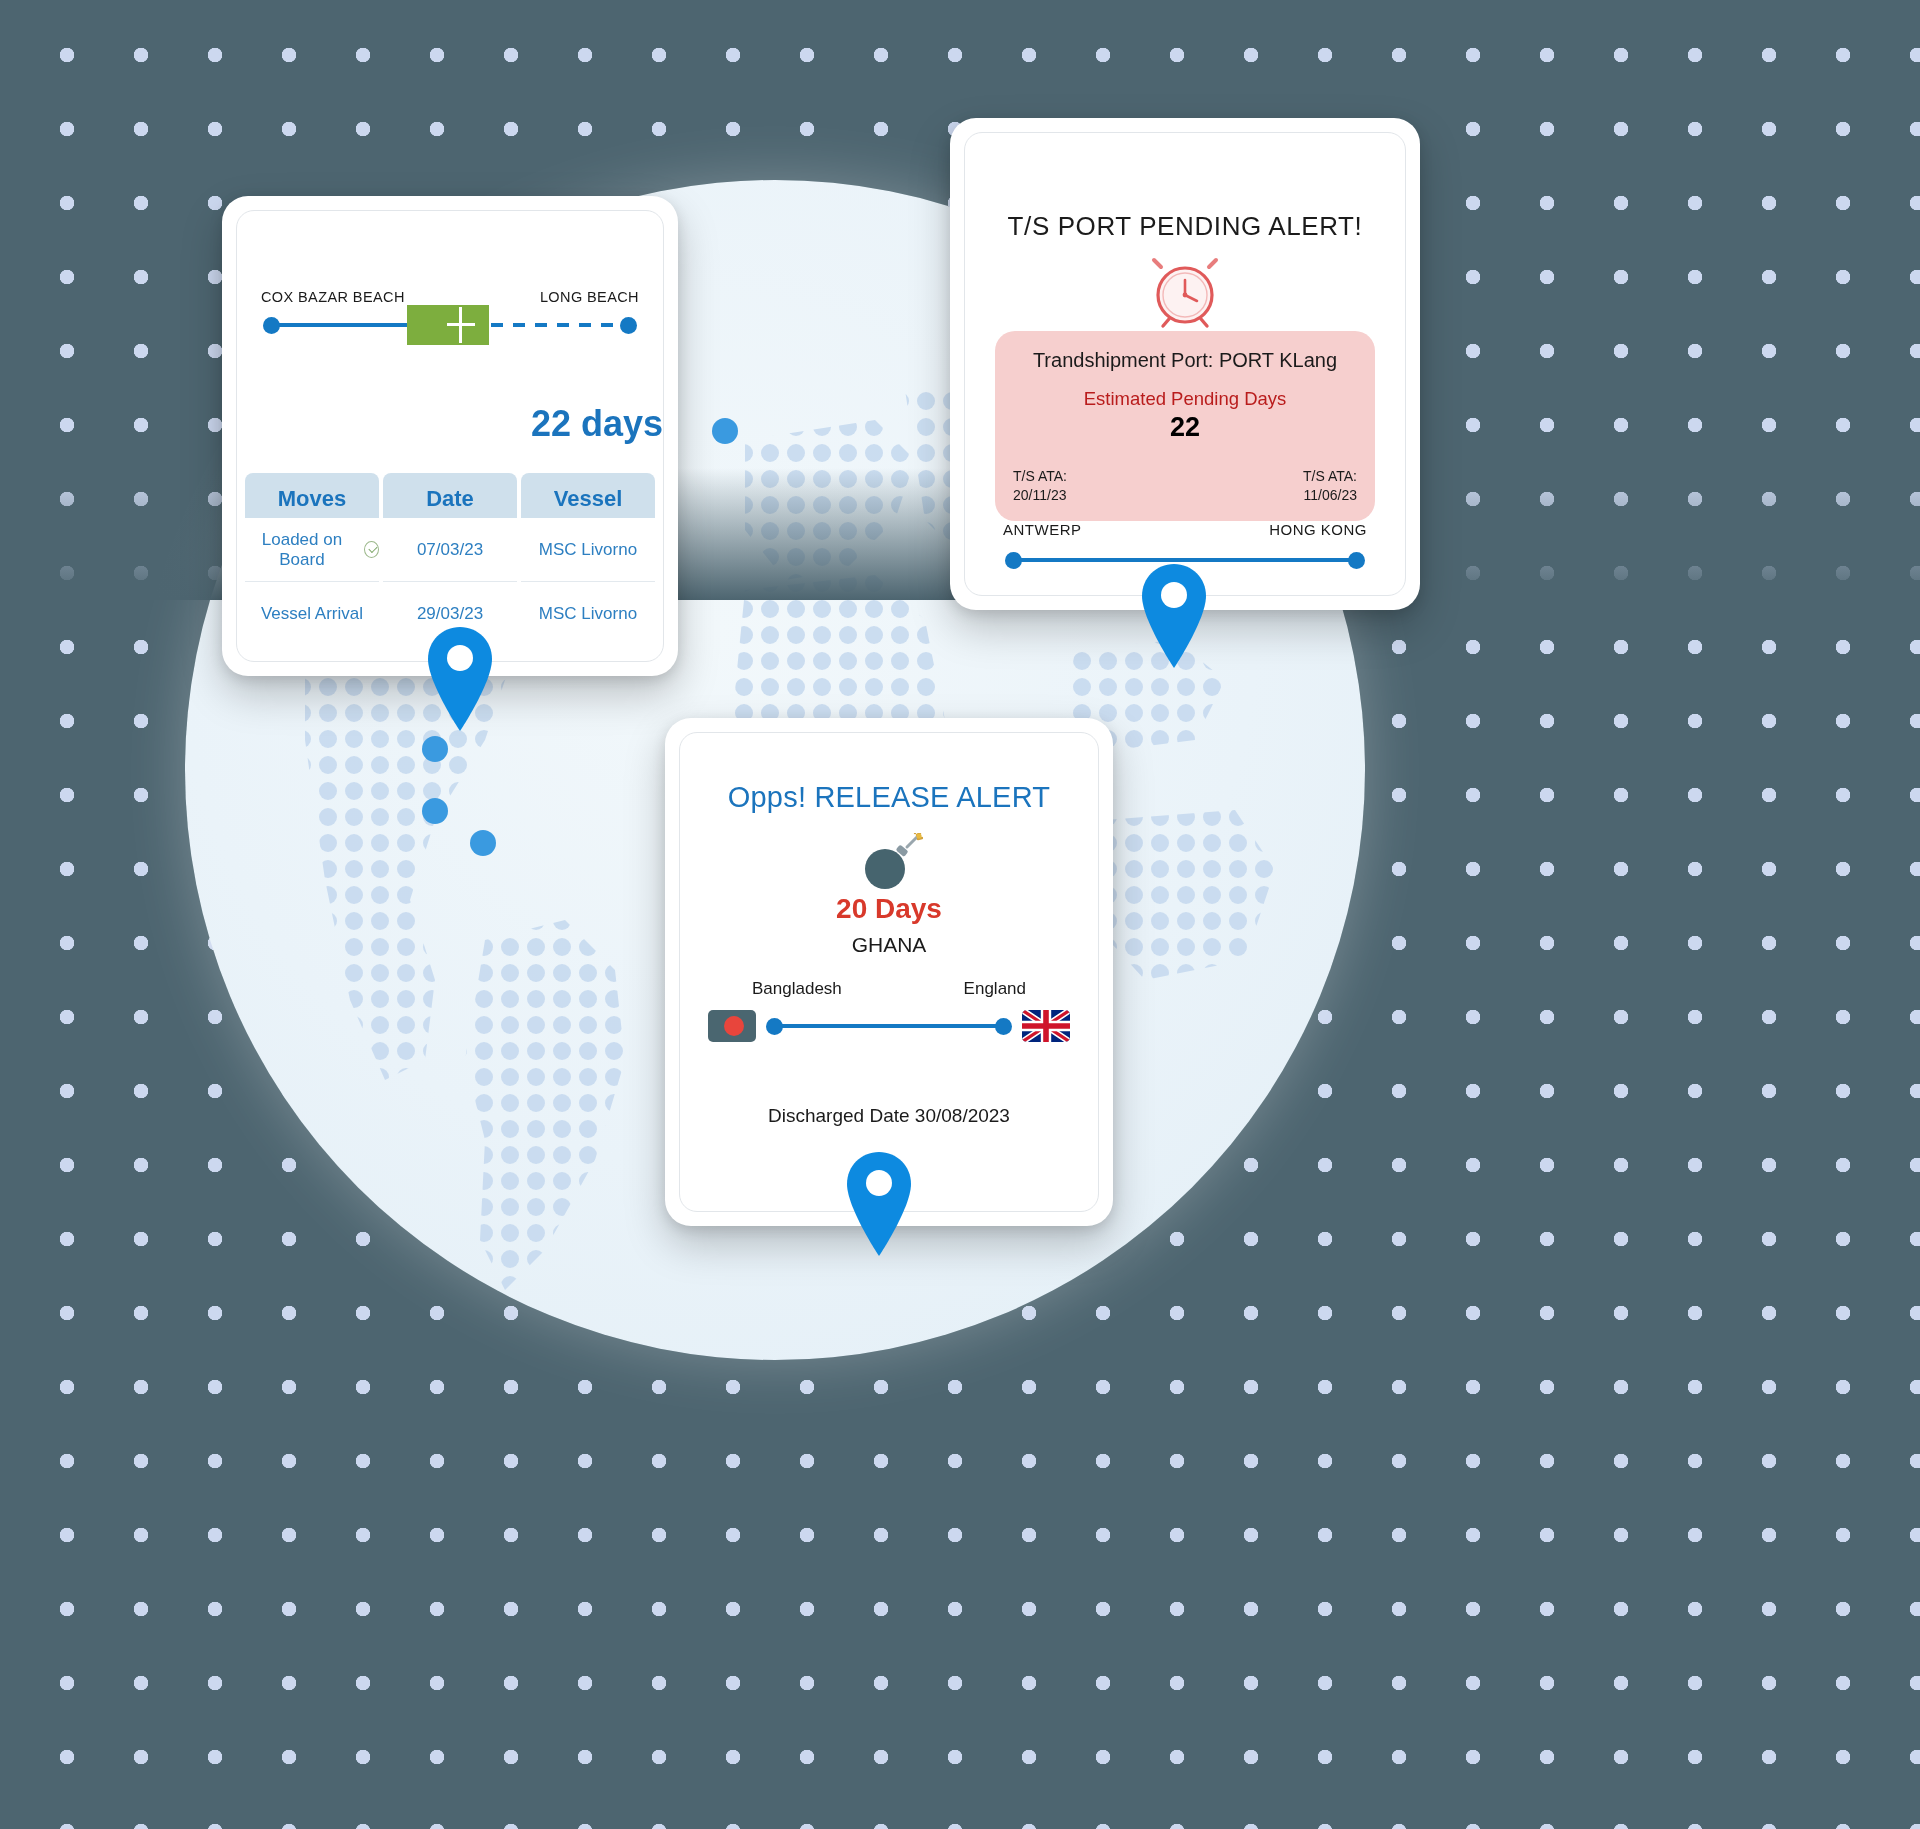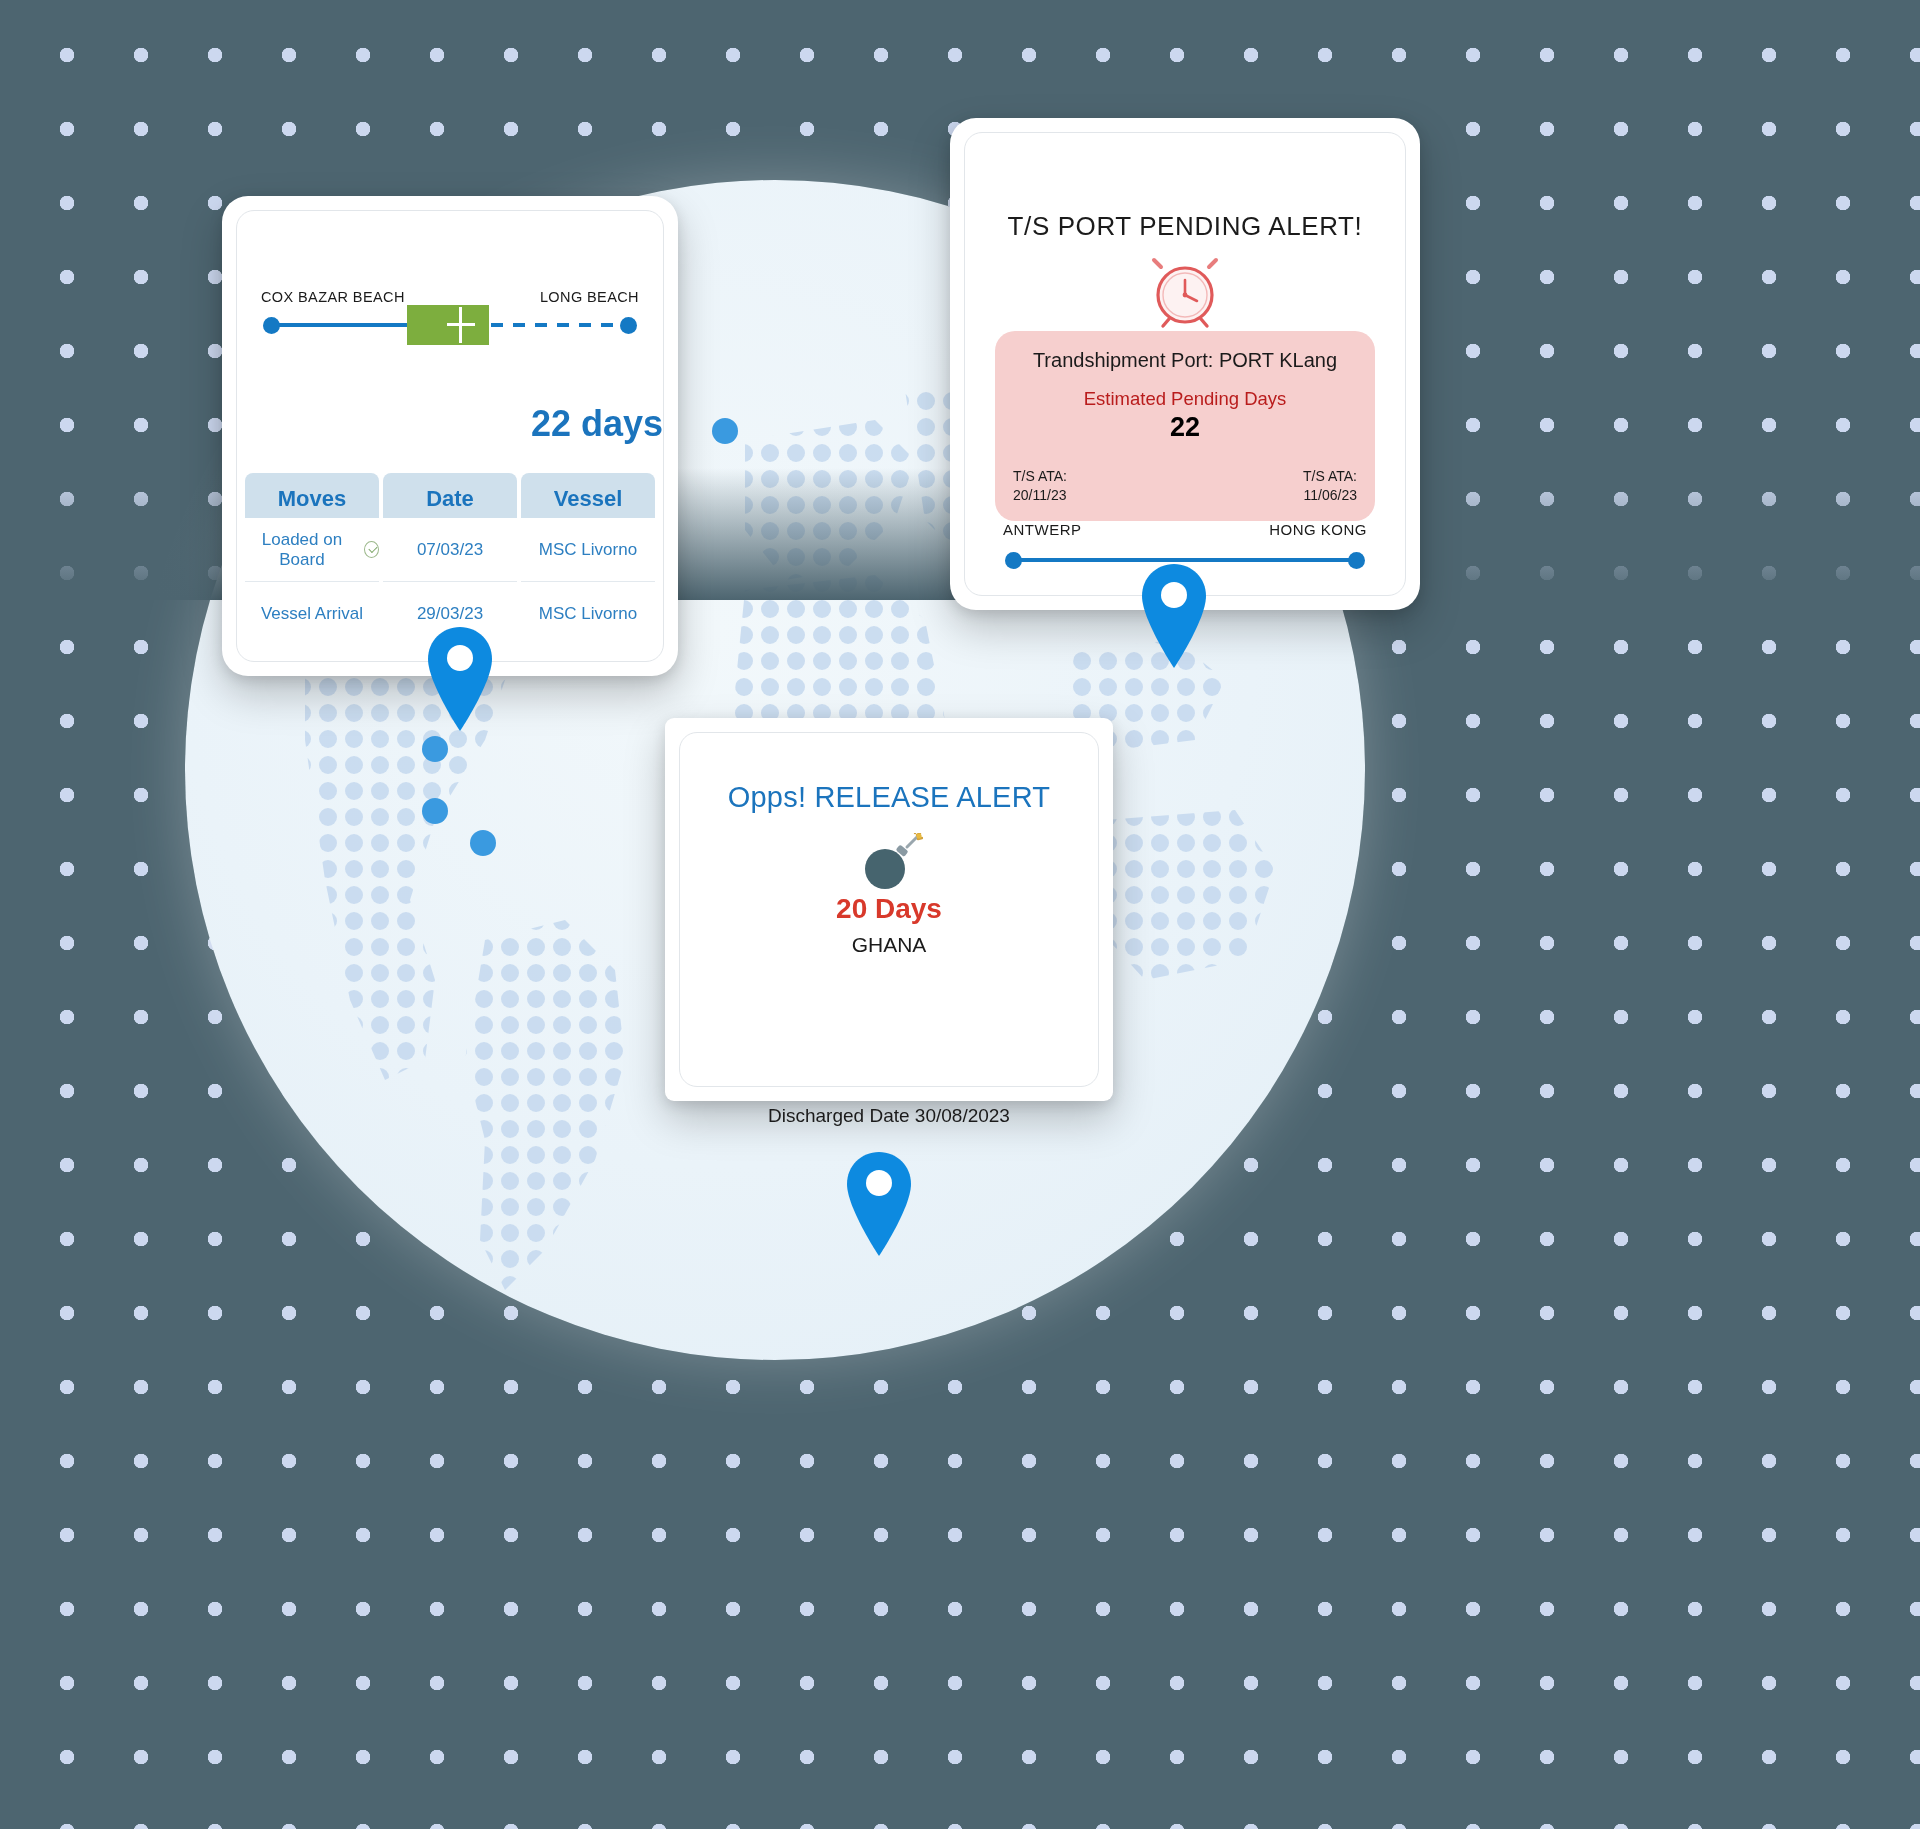--- a/index.html
+++ b/index.html
@@ -169,21 +169,21 @@
 
   .ts-route {
     position:absolute; left:38px; right:38px; top:388px;
   }
   .ts-route-labels {
     display:flex; justify-content:space-between;
     font-size:15px; letter-spacing:.5px; color:#1b1b1b; margin-bottom:14px;
   }
 
   
-  #card-release { left:665px; top:718px; width:448px; height:383px;border-radius:9px; }
+  #card-release { left:665px; top:718px; width:448px; height:508px; }
   .rel-title {
     position:absolute; left:0; right:0; top:48px;
     text-align:center; color:#1b74bd; font-size:29px; letter-spacing:.2px;
   }
   .bomb-wrap { position:absolute; left:0; right:0; top:100px; text-align:center; }
   .rel-days {
     position:absolute; left:0; right:0; top:160px;
     text-align:center; color:#d8392b; font-size:28px; font-weight:700;
   }
   .rel-country {
@@ -373,20 +373,43 @@
         <rect x="42" y="14" width="11" height="7" rx="2" fill="#8a9aa3" transform="rotate(40 47 17)"></rect>
         <path d="M52 14 C58 8 60 6 62 4" stroke="#9aa7ae" stroke-width="3" fill="none" stroke-linecap="round"></path>
         <path d="M62 2 L65 0 M63 6 L67 5 M60 0 L60 -2" stroke="#d2a23c" stroke-width="2.4" stroke-linecap="round"></path>
         <circle cx="64" cy="3" r="2.6" fill="#e8b93f"></circle>
       </svg>
     </div>
 
     <div class="rel-days">20 Days</div>
     <div class="rel-country">GHANA</div>
 
+    <div class="rel-route">
+      <div class="rel-route-labels">
+        <span>Bangladesh</span>
+        <span>England</span>
+      </div>
+      <div class="rel-route-bar">
+        <div class="flag flag-bd"></div>
+        <div class="rel-line-wrap">
+          <div class="bar"></div>
+          <div class="endpoint left"></div>
+          <div class="endpoint right"></div>
+        </div>
+        <div class="flag flag-uk">
+          <svg width="48" height="32" viewBox="0 0 60 40">
+            <rect width="60" height="40" fill="#00247d"></rect>
+            <path d="M0 0 L60 40 M60 0 L0 40" stroke="#fff" stroke-width="8"></path>
+            <path d="M0 0 L60 40 M60 0 L0 40" stroke="#cf142b" stroke-width="4"></path>
+            <path d="M30 0 V40 M0 20 H60" stroke="#fff" stroke-width="13"></path>
+            <path d="M30 0 V40 M0 20 H60" stroke="#cf142b" stroke-width="7"></path>
+          </svg>
+        </div>
+      </div>
+    </div>
 
     <div class="rel-discharge">Discharged Date 30/08/2023</div>
 
   </div>
 </div>
 
 <div class="pin" style="left:843px;top:1150px;">
   <svg width="72" height="108" viewBox="0 0 72 108">
     <path d="M36 2C18 2 4 16 4 34c0 24 32 72 32 72s32-48 32-72C68 16 54 2 36 2z" fill="#0d8ae0"></path>
     <circle cx="36" cy="33" r="13" fill="#ffffff"></circle>

